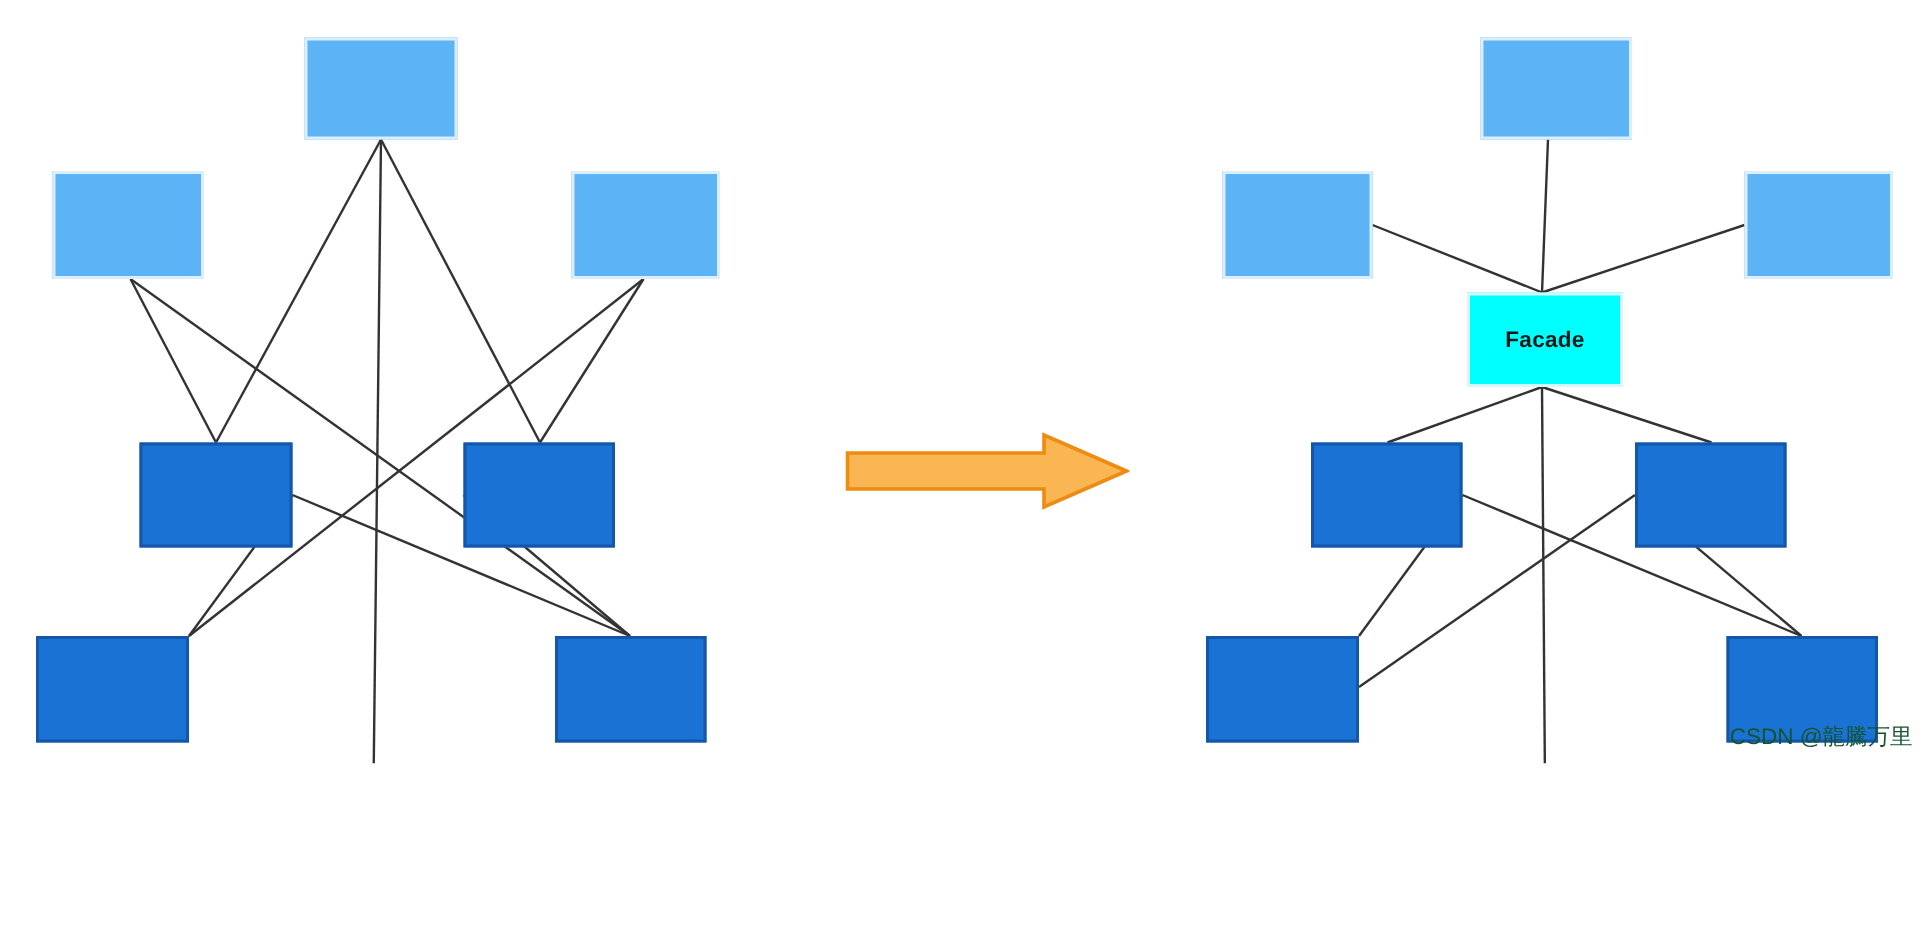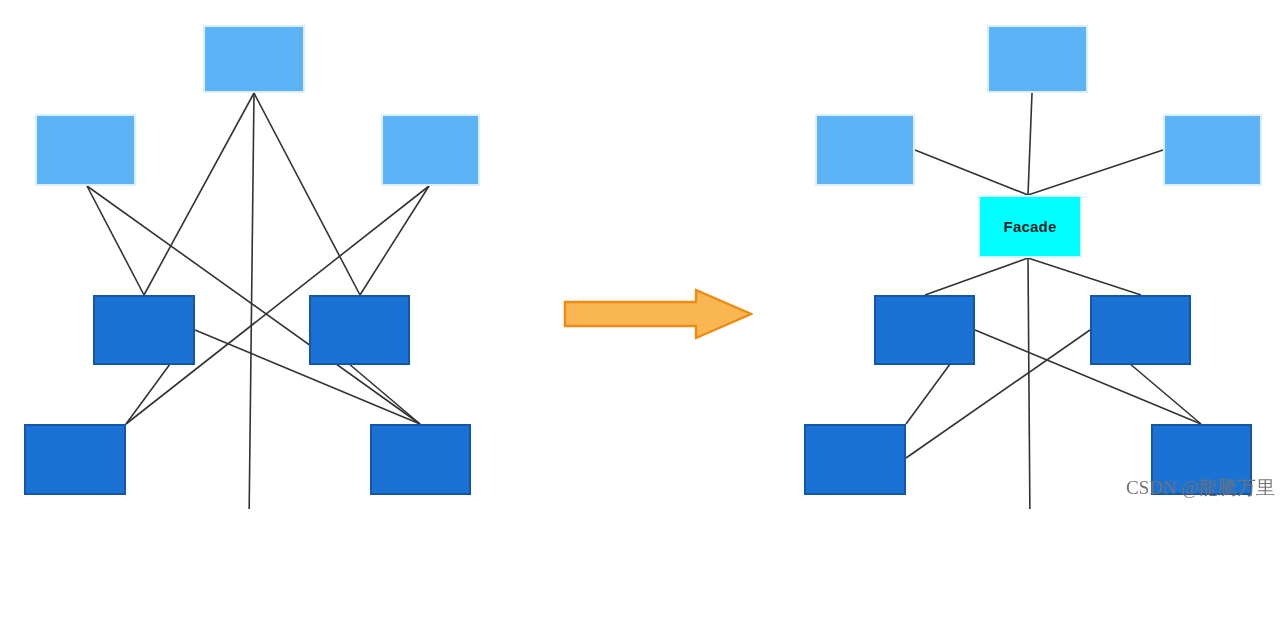--- a/index.html
+++ b/index.html
@@ -52,23 +52,23 @@
     position: absolute;
     left: 563px;
     top: 288px;
     width: 190px;
     height: 52px;
   }
   #watermark {
     position: absolute;
     right: 12px;
     bottom: 8px;
-    font-size: 19px;
-    color: #737373;
-    font-family: Liberation Serif, serif;
+    font-size: 15px;
+    color: #14532d;
+    font-family: Liberation Sans, sans-serif;
     white-space: nowrap;
   }
 </style>
 </head>
 <body>
 
 <div id="canvas">
 
   <svg id="edge-layer" viewBox="0 0 1287 625" xmlns="http://www.w3.org/2000/svg">
     <g id="edges-left" stroke="#333333" stroke-width="1.6" fill="none">

